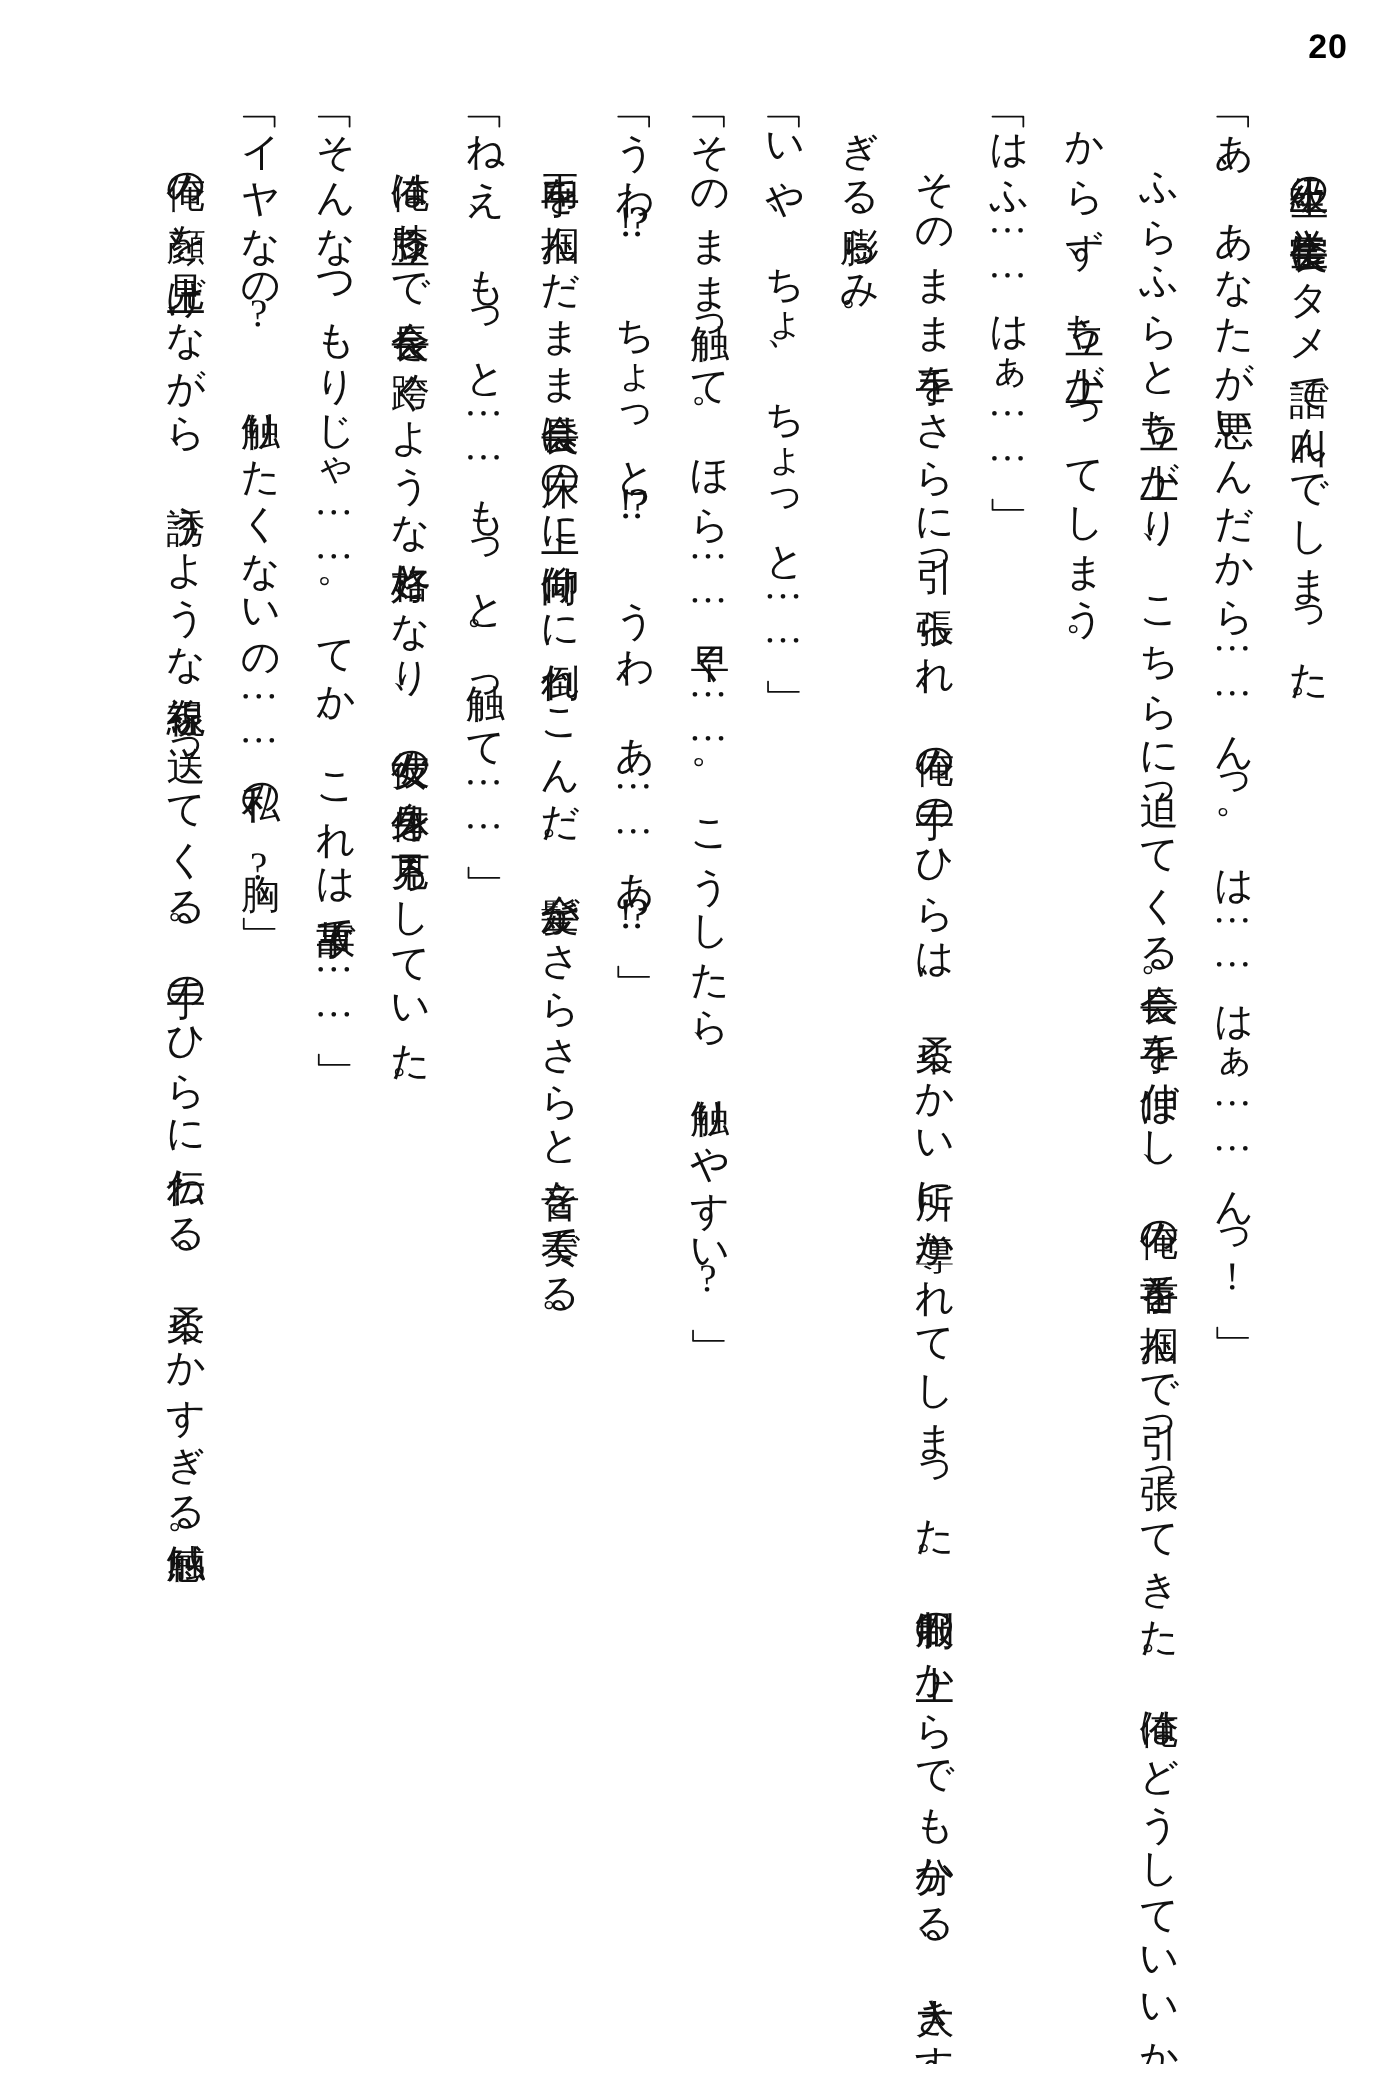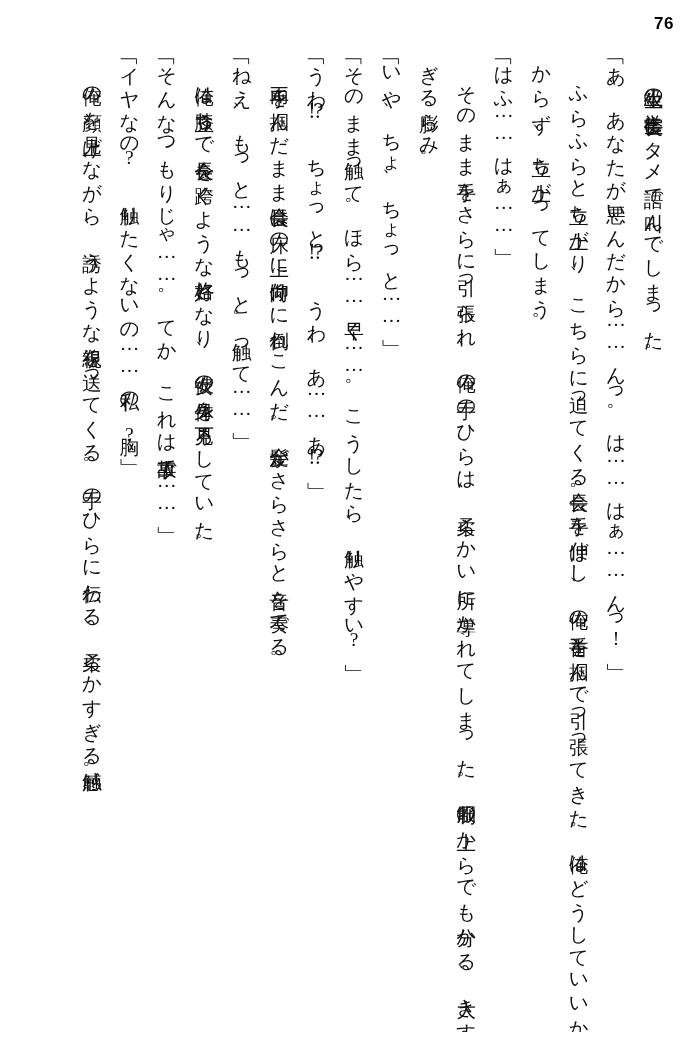--- a/index.html
+++ b/index.html
@@ -58,21 +58,21 @@
   }
   .para.quote {
     text-indent: 0;
   }
 </style>
 </head>
 <body>
 
 <div class="page">
 
-  <div class="page-number">76</div>
+  <div class="page-number">20</div>
 
   <div class="text-body">
     <p class="para indent">上級生の学生会長にタメ語で叫んでしまった。</p>
     <p class="para quote">「あ、あなたが悪いんだから……んっ。は……はぁ……んっ!」</p>
     <p class="para indent">ふらふらと立ち上がり、こちらに迫ってくる会長。手を伸ばし、俺の手首を掴んで引っ張ってきた。俺はどうしていいか分からず、立ち上がってしまう。</p>
     <p class="para quote">「はふ……はぁ……」</p>
     <p class="para indent">そのまま手をさらに引っ張られ、俺の手のひらは、柔らかい所に導かれてしまった。制服の上からでも分かる、大きすぎる膨らみ。</p>
     <p class="para quote">「いや、ちょ、ちょっと……」</p>
     <p class="para quote">「そのまま触って。ほら……早く……。こうしたら、触りやすい?」</p>
     <p class="para quote">「うわ⁉ ちょっと⁉ うわ、あ……あ⁉」</p>

